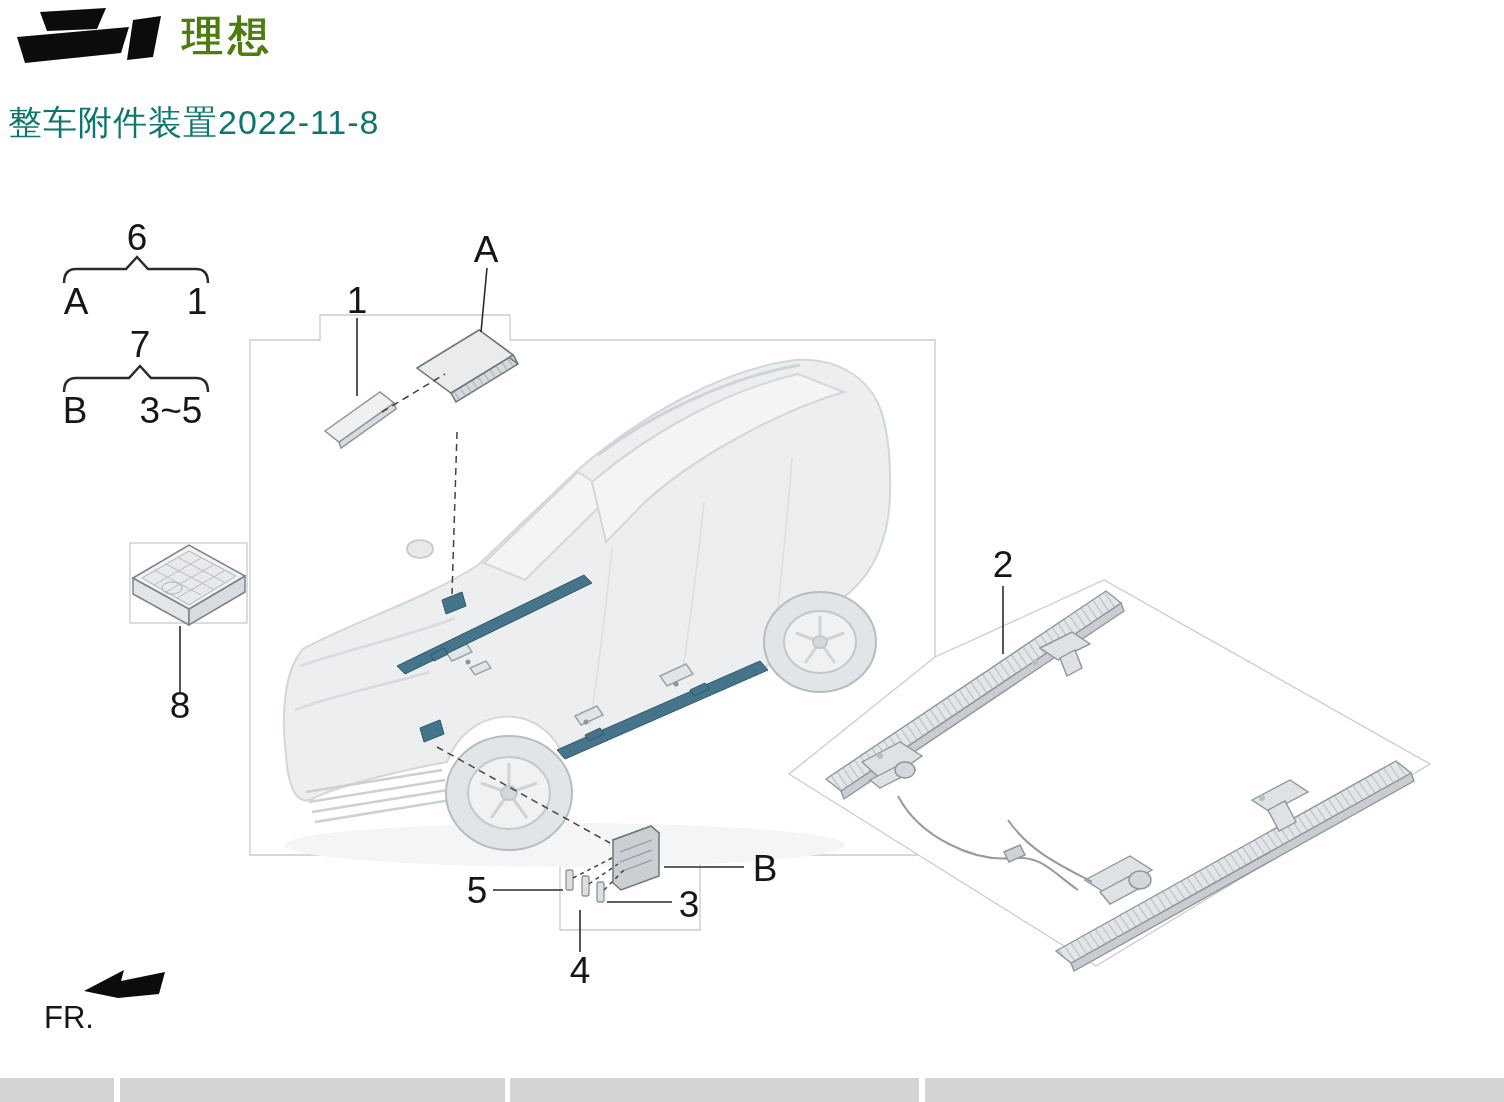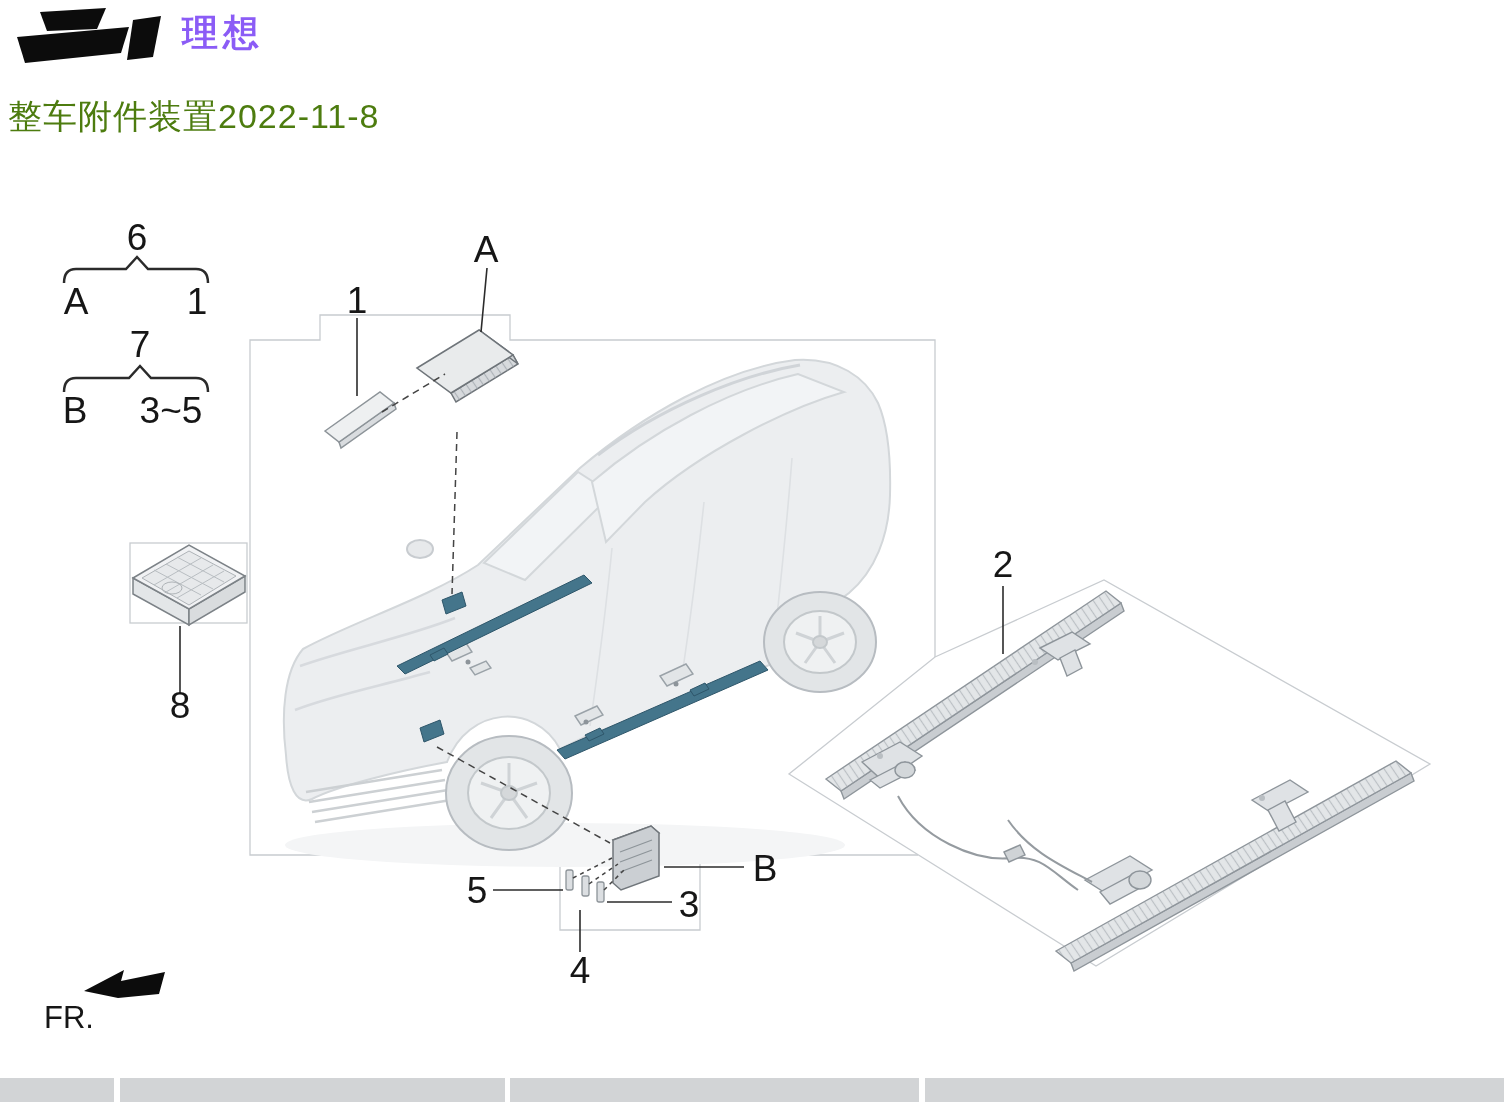--- a/index.html
+++ b/index.html
@@ -1,20 +1,20 @@
 <!DOCTYPE html>
 <html><head>
 <meta charset="utf-8">
 <style>
   html,body{margin:0;padding:0;background:#ffffff;}
   .page{position:relative;width:1504px;height:1102px;background:#fff;overflow:hidden;
         font-family:"Liberation Sans",sans-serif;color:#111;}
   .brand-row{position:absolute;top:6px;left:10px;display:flex;align-items:flex-start;gap:20px;}
-  .brand-text{font-size:36px;font-weight:700;color:#8b5cf6;letter-spacing:5px;line-height:60px;font-family:Liberation Mono, monospace;}
-  .page-title{position:absolute;top:94px;left:8px;font-size:34px;font-weight:500;color:#4d7c0f;letter-spacing:1px;}
+  .brand-text{font-size:41px;font-weight:700;color:#4d7c0f;letter-spacing:5px;line-height:60px;}
+  .page-title{position:absolute;top:100px;left:8px;font-size:34px;font-weight:500;color:#0f766e;letter-spacing:1px;}
   svg.diagram{position:absolute;left:0;top:0;}
   svg text{font-family:"Liberation Sans",sans-serif;fill:#161616;}
   .lbl{font-size:37px;}
   .lbl-s{font-size:31px;font-weight:500;}
   .footer-svg{position:absolute;left:0;top:1078px;}
 </style>
 </head>
 <body>
 
 <div class="page">

